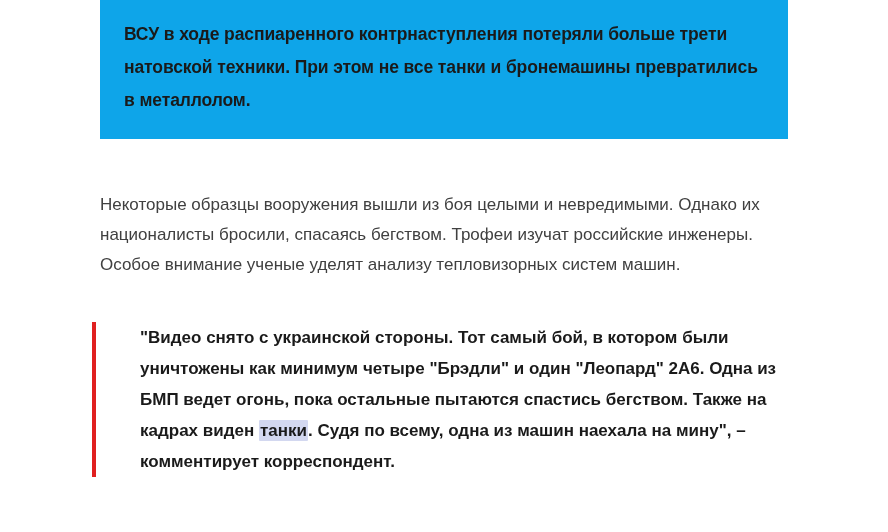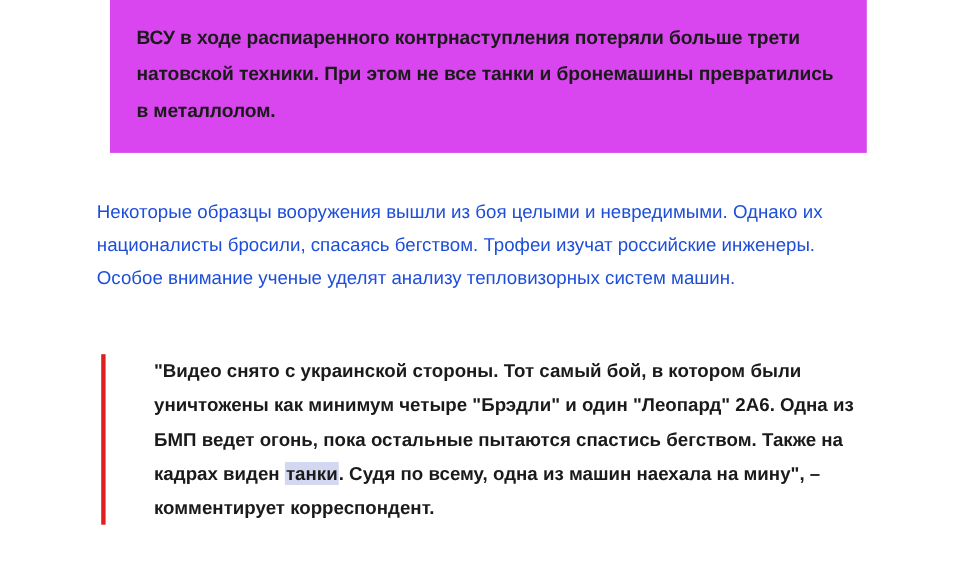--- a/index.html
+++ b/index.html
@@ -19,43 +19,43 @@
     height: 532px;
     background: #ffffff;
   }
 
   
   .lead-block {
     position: absolute;
     left: 100px;
     top: 0px;
     width: 688px;
-    background: #d946ef;
+    background: #0ea5e9;
     box-sizing: border-box;
     padding: 18px 24px 22px 24px;
   }
   .lead-text {
     font-size: 17.5px;
     line-height: 33px;
     font-weight: bold;
     color: #1a1a1a;
     margin: 0;
     letter-spacing: -0.1px;
   }
 
   
   .body-para {
     position: absolute;
     left: 88px;
     top: 178px;
     width: 660px;
     font-size: 17px;
     line-height: 30px;
-    color: #1d4ed8;
-    margin: 0;
+    color: #404040;
+    margin: 12px;
   }
 
   
   .quote-wrap {
     position: absolute;
     left: 92px;
     top: 322px;
     width: 700px;
     display: flex;
     align-items: stretch;

